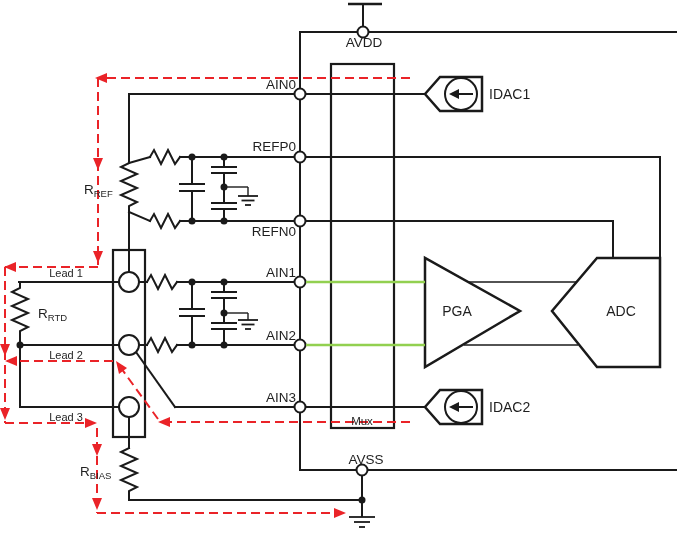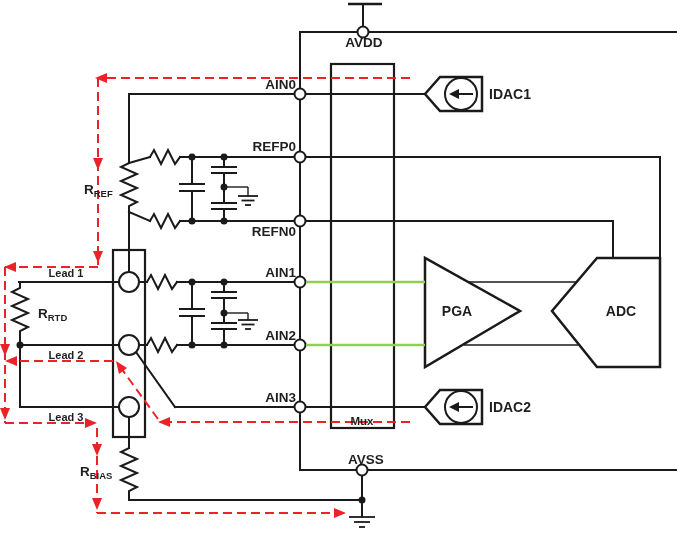--- a/index.html
+++ b/index.html
@@ -1,17 +1,17 @@
 <!DOCTYPE html>
 <html style="--wire: #1a1a1a; --current-path-red: #ea2328; --signal-green: #92d050; --background: #ffffff;"><head>
 <meta charset="utf-8">
 <style>
   html,body{margin:0;padding:0;background:var(--background,#fff);}
   .stage{position:relative;width:677px;height:533px;background:var(--background,#fff);
-         font-family:"Liberation Sans",sans-serif;font-weight:bold;}
+         font-family:"Liberation Sans",sans-serif;}
   svg{display:block}
   .wire{stroke:var(--wire,#1a1a1a);stroke-width:2;fill:none;stroke-linecap:square}
   .thin{stroke:var(--wire,#1a1a1a);stroke-width:1.4;fill:none}
   .bar{stroke:var(--wire,#1a1a1a);stroke-width:2.6;fill:none}
   .gbar{stroke:var(--wire,#1a1a1a);stroke-width:1.8;fill:none}
   .box{fill:none;stroke:var(--wire,#1a1a1a);stroke-width:2.2}
   .blk{fill:#ffffff;stroke:var(--wire,#1a1a1a);stroke-width:2.5;stroke-linejoin:miter}
   .term{fill:#ffffff;stroke:var(--wire,#1a1a1a);stroke-width:2}
   .dot{fill:var(--wire,#1a1a1a);stroke:none}
   .green{stroke:var(--signal-green,#92d050);stroke-width:2.4;fill:none}

